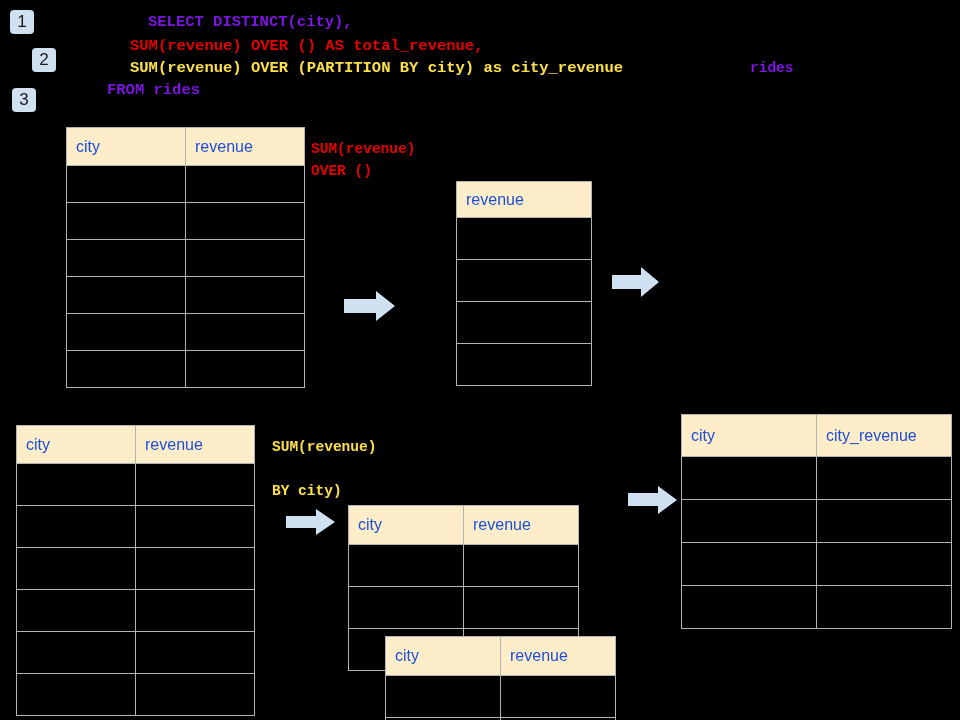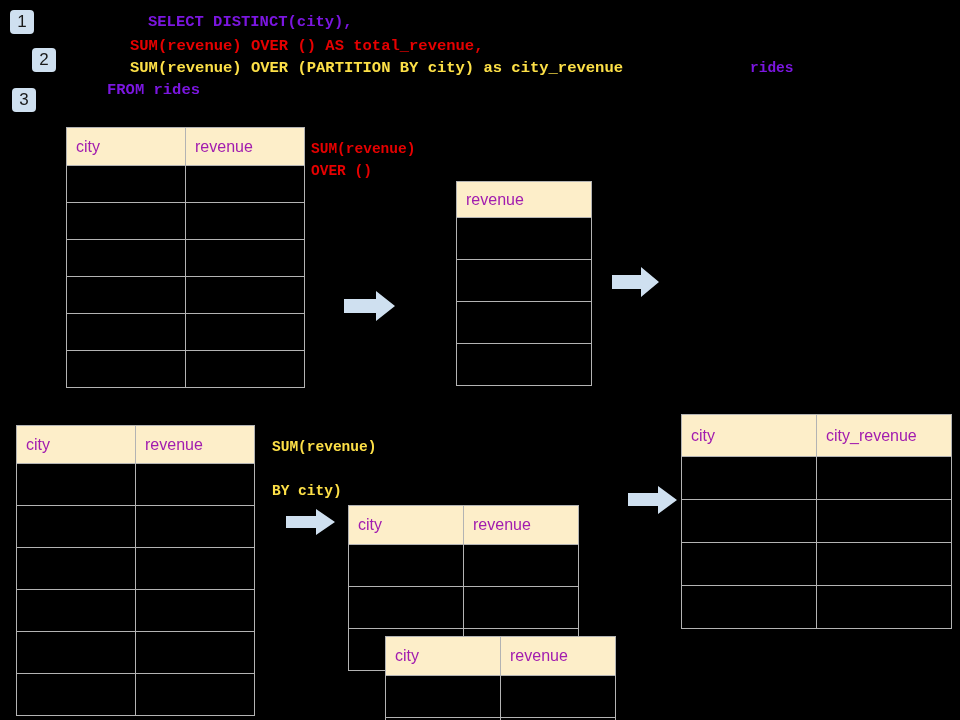--- a/index.html
+++ b/index.html
@@ -61,21 +61,21 @@
     table-layout: fixed;
     background: #000000;
   }
   .tbl th, .tbl td {
     border: 1px solid #b3b3b3;
     padding: 0;
     margin: 0;
   }
   .tbl th {
     background: #fdeec9;
-    color: #a21caf;
+    color: #1d4ed8;
     font-family: "Liberation Sans", sans-serif;
     font-size: 16px;
     font-weight: normal;
     text-align: left;
     padding-left: 9px;
   }
   .tbl td {
     background: #000000;
   }
 

